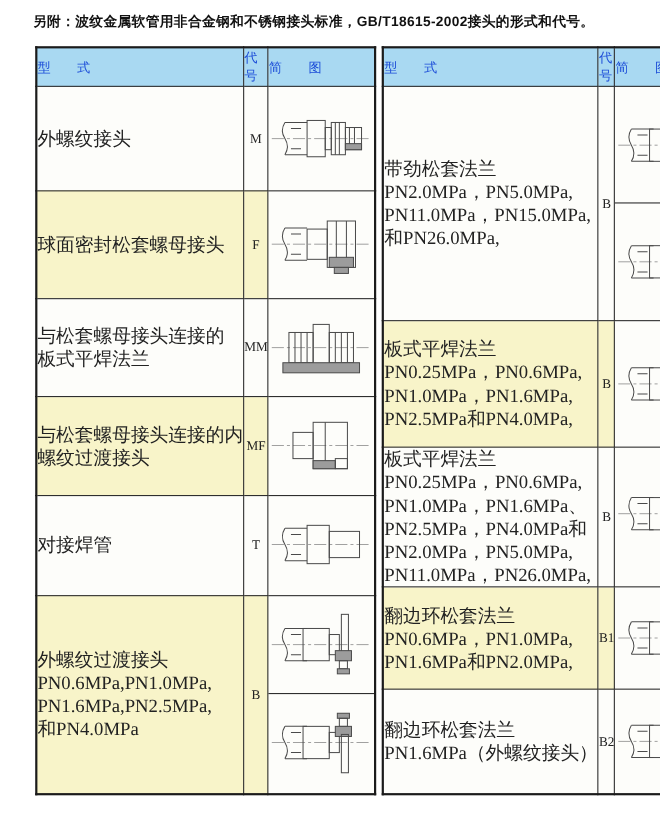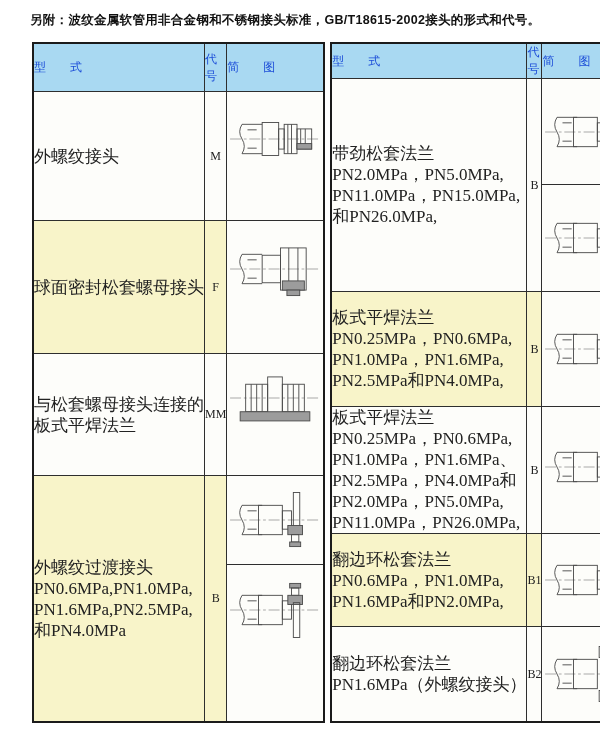--- a/index.html
+++ b/index.html
@@ -122,20 +122,63 @@
                   <rect x="44" y="13" width="16" height="46" fill="none" stroke="#4a4a4a" stroke-width="1"></rect>
                   <rect x="60" y="21" width="24" height="30" fill="none" stroke="#4a4a4a" stroke-width="1"></rect>
                   <line x1="66" y1="21" x2="66" y2="51" stroke="#4a4a4a" stroke-width="1"></line>
                   <line x1="72" y1="21" x2="72" y2="51" stroke="#4a4a4a" stroke-width="1"></line>
                   <line x1="78" y1="21" x2="78" y2="51" stroke="#4a4a4a" stroke-width="1"></line>
                   <rect x="14" y="51" width="76" height="10" fill="#9c9c9c" stroke="#4a4a4a" stroke-width="1"></rect>
                 </svg>
               </div>
             </td>
           </tr>
+          <tr style="height:88px">
+            <td class="type cell-yellow">
+              <div class="type-block">
+                <div class="tline">与松套螺母接头连接的内</div>
+                <div class="tline">螺纹过渡接头</div>
+              </div>
+            </td>
+            <td class="code cell-yellow">MF</td>
+            <td class="diag">
+              <div class="diag-full" style="height:88px">
+                <svg viewBox="0 0 104 72" width="96" height="66">
+                  <line x1="3" y1="36" x2="101" y2="36" stroke="#8a8a8a" stroke-width="0.8" stroke-dasharray="12 3 3 3"></line>
+                  <rect x="24" y="23" width="20" height="26" fill="none" stroke="#4a4a4a" stroke-width="1"></rect>
+                  <rect x="44" y="13" width="34" height="46" fill="none" stroke="#4a4a4a" stroke-width="1"></rect>
+                  <line x1="56" y1="13" x2="56" y2="59" stroke="#4a4a4a" stroke-width="1"></line>
+                  <rect x="44" y="51" width="22" height="8" fill="#9c9c9c" stroke="#4a4a4a" stroke-width="1"></rect>
+                  <rect x="66" y="49" width="12" height="10" fill="none" stroke="#4a4a4a" stroke-width="1"></rect>
+                </svg>
+              </div>
+            </td>
+          </tr>
+          <tr style="height:89px">
+            <td class="type cell-white">
+              <div class="type-block">
+                <div class="tline">对接焊管</div>
+              </div>
+            </td>
+            <td class="code cell-white">T</td>
+            <td class="diag">
+              <div class="diag-full" style="height:89px">
+                <svg viewBox="0 0 104 72" width="96" height="66">
+                  <line x1="3" y1="36" x2="101" y2="36" stroke="#8a8a8a" stroke-width="0.8" stroke-dasharray="12 3 3 3"></line>
+                  <path d="M16,20 q-5,8 0,16 q5,8 0,16" fill="none" stroke="#4a4a4a" stroke-width="1"></path>
+                  <line x1="16" y1="20" x2="38" y2="20" stroke="#4a4a4a" stroke-width="1"></line>
+                  <line x1="16" y1="52" x2="38" y2="52" stroke="#4a4a4a" stroke-width="1"></line>
+                  <line x1="22" y1="26" x2="32" y2="26" stroke="#4a4a4a" stroke-width="1"></line>
+                  <line x1="22" y1="46" x2="32" y2="46" stroke="#4a4a4a" stroke-width="1"></line>
+                  <rect x="38" y="17" width="22" height="38" fill="none" stroke="#4a4a4a" stroke-width="1"></rect>
+                  <rect x="60" y="23" width="30" height="26" fill="none" stroke="#4a4a4a" stroke-width="1"></rect>
+                </svg>
+              </div>
+            </td>
+          </tr>
           <tr style="height:178px">
             <td class="type cell-yellow">
               <div class="type-block">
                 <div class="tline">外螺纹过渡接头</div>
                 <div class="tline">PN0.6MPa,PN1.0MPa,</div>
                 <div class="tline">PN1.6MPa,PN2.5MPa,</div>
                 <div class="tline">和PN4.0MPa</div>
               </div>
             </td>
             <td class="code cell-yellow">B</td>

